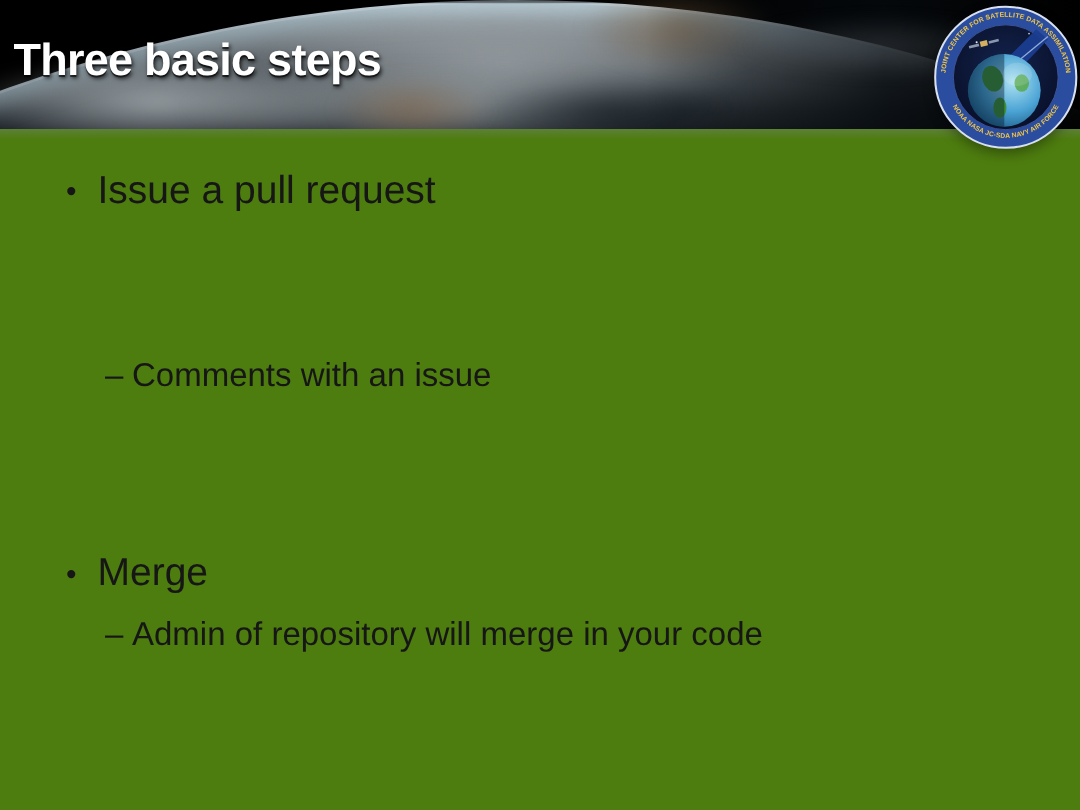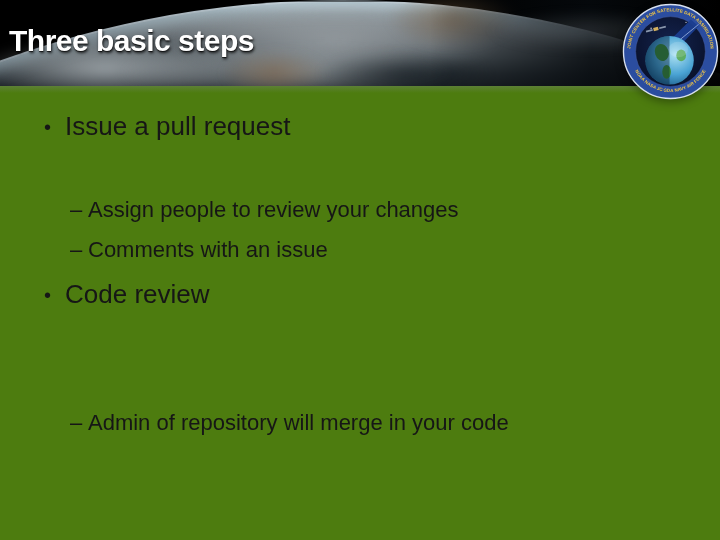--- a/index.html
+++ b/index.html
@@ -127,29 +127,26 @@
     <text font-size="4.6" font-weight="bold" fill="#f2c744" letter-spacing="0.1">
       <textPath href="#arcBot" startOffset="50%" text-anchor="middle">NOAA  NASA  JC-SDA  NAVY  AIR FORCE</textPath>
     </text>
   </svg>
 
   <div class="content">
 
     <div class="row main" style="top:110px">
       <span class="bm">•</span><span>Issue a pull request</span>
     </div>
-    <div class="row sub" style="top:196px">
-      <span class="bm">–</span><span>Assign people to review your changes</span>
-    </div>
     <div class="row sub" style="top:236px">
       <span class="bm">–</span><span>Comments with an issue</span>
     </div>
 
-    <div class="row main" style="top:278px">
-      <span class="bm">•</span><span>Code review</span>
+
+    <div class="row main" style="top:365px">
+      <span class="bm">•</span><span>Merge</span>
     </div>
-
     <div class="row sub" style="top:409px">
       <span class="bm">–</span><span>Admin of repository will merge in your code</span>
     </div>
 
   </div>
 </div>
 
 </body></html>

